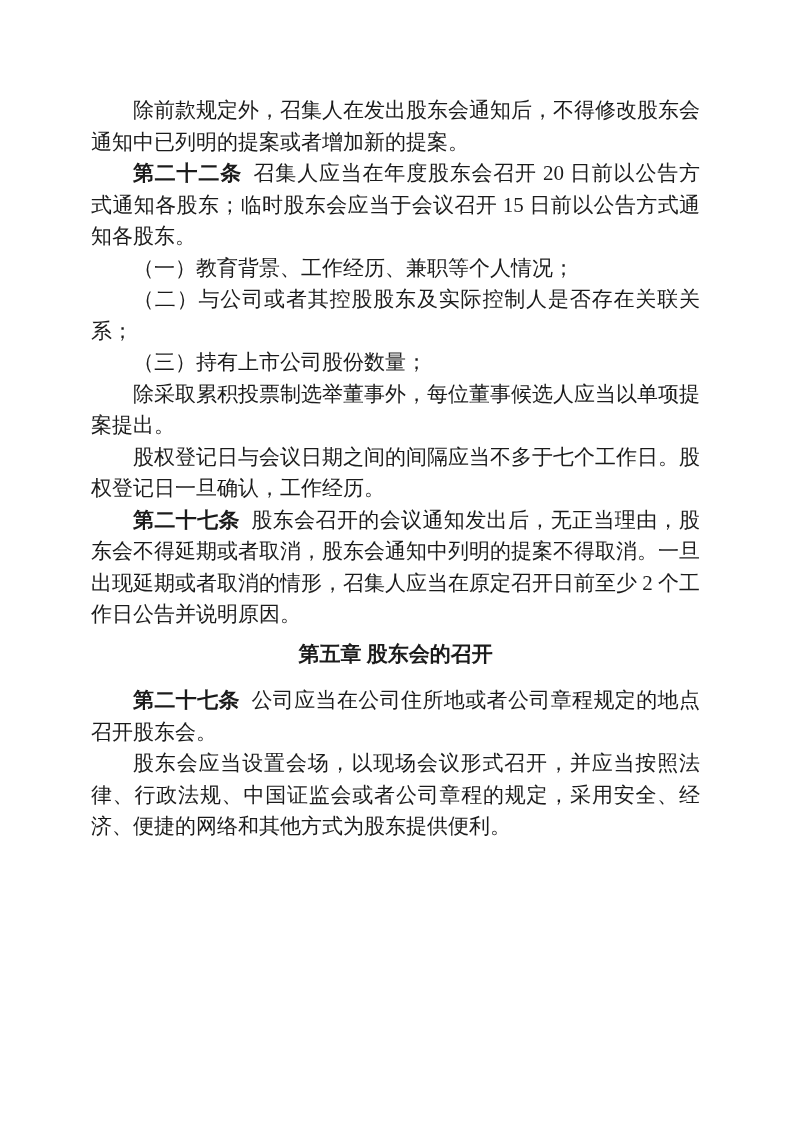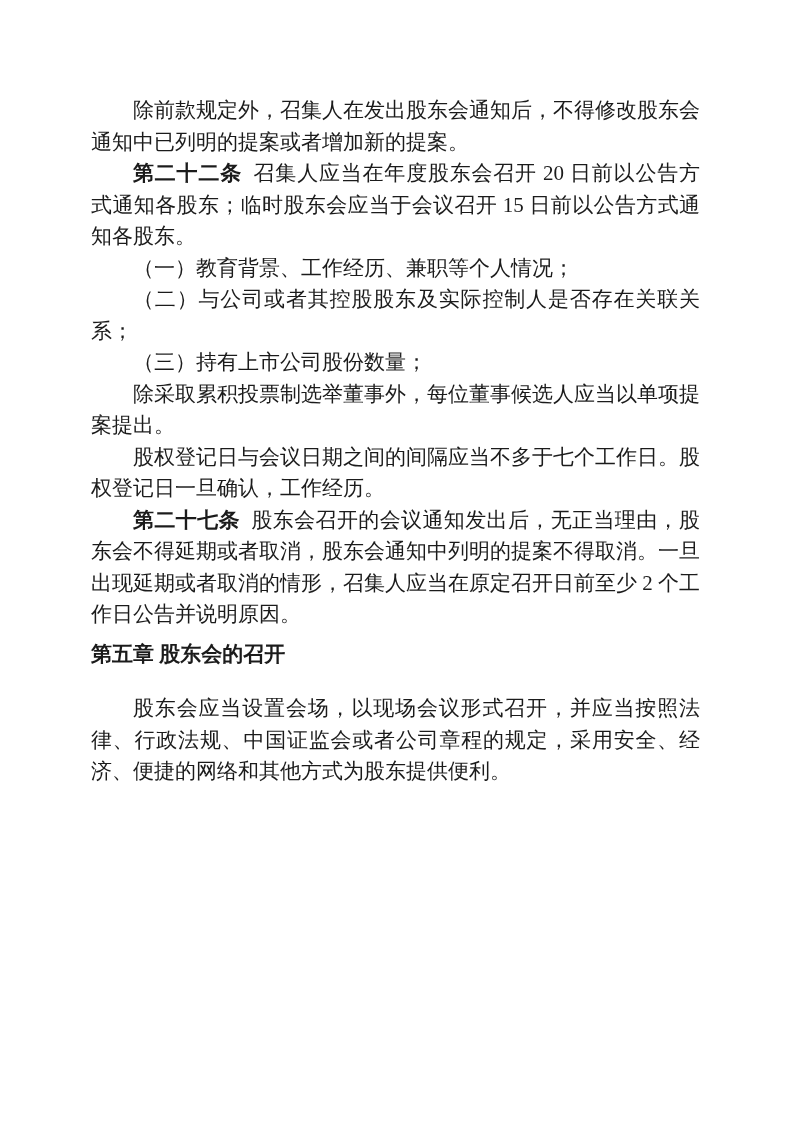--- a/index.html
+++ b/index.html
@@ -23,25 +23,25 @@
   }
   p.para {
     margin: 0;
     font-size: 21px;
     line-height: 31.5px;
     text-align: justify;
     text-indent: 2em;
     word-break: break-all;
   }
   p.chapter {
-    margin: 8px 0 23px 0;
+    margin: 8px 0 15px 0;
     font-size: 21px;
     line-height: 31.5px;
     font-weight: bold;
-    text-align: left;
+    text-align: center;
     text-indent: 0;
   }
   .lbl {
     font-weight: bold;
   }
   .lbl:not(:empty) {
     margin-right: 0.55em;
   }
 </style>
 </head>
@@ -65,16 +65,17 @@
 
   <p class="para"><b class="lbl"></b><span>除采取累积投票制选举董事外，每位董事候选人应当以单项提案提出。</span></p>
 
 
   <p class="para"><b class="lbl"></b><span>股权登记日与会议日期之间的间隔应当不多于七个工作日。股权登记日一旦确认，工作经历。</span></p>
 
   <p class="para"><b class="lbl">第二十七条</b><span>股东会召开的会议通知发出后，无正当理由，股东会不得延期或者取消，股东会通知中列明的提案不得取消。一旦出现延期或者取消的情形，召集人应当在原定召开日前至少 2 个工作日公告并说明原因。</span></p>
 
   <p class="chapter">第五章 股东会的召开</p>
 
+  <p class="para"><b class="lbl">第二十七条</b><span>公司应当在公司住所地或者公司章程规定的地点召开股东会。</span></p>
 
   <p class="para"><b class="lbl"></b><span>股东会应当设置会场，以现场会议形式召开，并应当按照法律、行政法规、中国证监会或者公司章程的规定，采用安全、经济、便捷的网络和其他方式为股东提供便利。</span></p>
 
 </div>
 
 </body></html>

